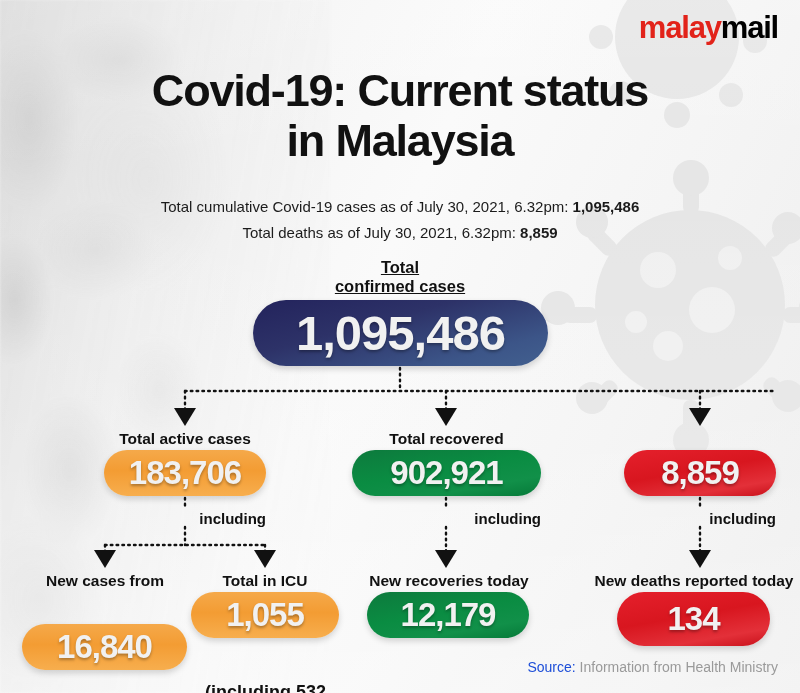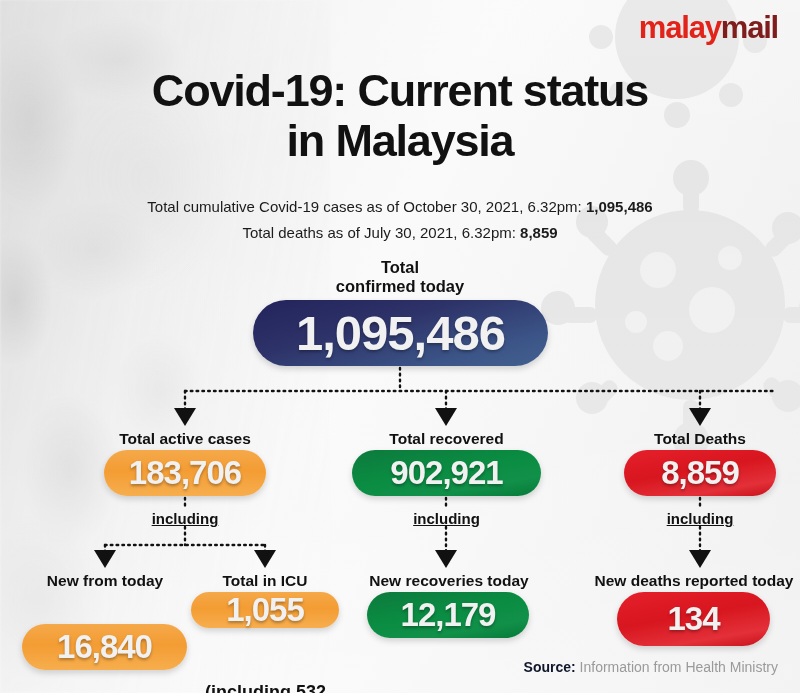--- a/index.html
+++ b/index.html
@@ -48,21 +48,21 @@
   
   #content { position:relative; width:800px; height:693px; }
 
   
   #logo {
     position:absolute; right:22px; top:12px;
     font-size:31px; font-weight:bold; letter-spacing:-1.2px;
     line-height:1;
   }
   #logo .m1 { color:#e2231a; }
-  #logo .m2 { color:#7f1d1d; }
+  #logo .m2 { color:#000000; }
 
   
   #headline {
     position:absolute; left:0; top:66px; width:800px;
     text-align:center;
     font-size:45px; font-weight:bold; color:#111;
     line-height:1.12; letter-spacing:-1.2px;
   }
   #headline .l2 { display:block; }
 
@@ -73,21 +73,21 @@
   }
   #sub1 { top:198px; }
   #sub2 { top:224px; }
   .subline b { font-weight:bold; }
 
   
   .caplabel {
     position:absolute; text-align:center;
     font-size:15.5px; font-weight:bold; color:#111; line-height:1.15;
   }
-  #cap-total { top:258px; left:280px; width:240px; font-size:16.5px; }
+  #cap-total { top:258px; left:280px; width:240px; font-size:16.5px;text-decoration:underline; }
 
   
   .pill {
     position:absolute;
     display:flex; align-items:center; justify-content:center;
     border-radius:999px;
     color:#f1f1f1; font-weight:bold;
     text-shadow:0 2px 3px rgba(0,0,0,.30);
     box-shadow:0 3px 6px rgba(0,0,0,.16);
     letter-spacing:-1px;
@@ -97,33 +97,33 @@
   .pill.green  { background:linear-gradient(170deg,#0d7a3d 0%,#0a8c42 45%,#119049 75%,#067a39 100%); }
   .pill.red    { background:linear-gradient(170deg,#e5202c 0%,#d8161f 45%,#e33039 78%,#c8101a 100%); }
 
   #pill-total   { left:253px; top:300px;  width:295px; height:66px; font-size:49px; }
 
   #pill-active  { left:104px; top:450px;  width:162px; height:46px; font-size:33px; }
   #pill-recov   { left:352px; top:450px;  width:189px; height:46px; font-size:33px; }
   #pill-deaths  { left:624px; top:450px;  width:152px; height:46px; font-size:33px; }
 
   #pill-newcase { left:22px;  top:592px;  width:165px; height:46px; font-size:33px;margin-top:32px; }
-  #pill-icu     { left:191px; top:592px;  width:148px; height:36px; font-size:33px; }
+  #pill-icu     { left:191px; top:592px;  width:148px; height:46px; font-size:33px; }
   #pill-newrec  { left:367px; top:592px;  width:162px; height:46px; font-size:33px; }
   #pill-newdth  { left:617px; top:592px;  width:153px; height:54px; font-size:33px; }
 
   
   #cap-active  { top:430px; left:104px; width:162px; }
   #cap-recov   { top:430px; left:352px; width:189px; }
   #cap-deaths  { top:430px; left:624px; width:152px; }
 
   
   .including {
-    position:absolute; text-align:center;
-    font-size:15px; font-weight:bold; color:#111;text-decoration:underline;
+    position:absolute; text-align:right;
+    font-size:15px; font-weight:bold; color:#111;
   }
   #inc-1 { top:510px; left:104px; width:162px; }
   #inc-2 { top:510px; left:352px; width:189px; }
   #inc-3 { top:510px; left:624px; width:152px; }
 
   
   #cap-newcase { top:572px; left:10px;  width:190px; }
   #cap-icu     { top:572px; left:185px; width:160px; }
   #cap-newrec  { top:572px; left:355px; width:188px; }
   #cap-newdth  { top:572px; left:580px; width:228px; }
@@ -134,21 +134,21 @@
     text-align:center; font-size:18px; font-weight:bold; color:#111;
     line-height:1.25;
     margin-top:36px;
   }
 
   
   #source {
     position:absolute; right:22px; bottom:18px;
     font-size:14px; color:#9a9a9a;
   }
-  #source b { color:#0f172a; font-weight:bold; }
+  #source b { color:#1d4ed8; font-weight:normal; }
 
   
   #connectors { position:absolute; inset:0; width:800px; height:693px; pointer-events:none; }
   .dline { stroke:#111; stroke-width:2.4; stroke-dasharray:1.6 4.2; stroke-linecap:round; fill:none; }
   .ahead { fill:#111; }
 </style>
 </head>
 <body>
 
 <div id="bg-base"></div>
@@ -202,45 +202,44 @@
   <div id="logo">
     <span class="m1">malay</span><span class="m2">mail</span>
   </div>
 
   <h1 id="headline">
     <span>Covid-19: Current status</span>
     <span class="l2">in Malaysia</span>
   </h1>
 
   <div id="sub1" class="subline">
-    <span>Total cumulative Covid-19 cases as of October 30, 2021, 6.32pm: </span><b>1,095,486</b>
+    <span>Total cumulative Covid-19 cases as of July 30, 2021, 6.32pm: </span><b>1,095,486</b>
   </div>
   <div id="sub2" class="subline">
     <span>Total deaths as of July 30, 2021, 6.32pm: </span><b>8,859</b>
   </div>
 
   <div id="cap-total" class="caplabel">
     <span>Total</span><br>
-    <span>confirmed today</span>
+    <span>confirmed cases</span>
   </div>
   <div id="pill-total" class="pill navy">1,095,486</div>
 
   <div id="cap-active" class="caplabel">Total active cases</div>
   <div id="pill-active" class="pill orange">183,706</div>
   <div id="inc-1" class="including">including</div>
 
   <div id="cap-recov" class="caplabel">Total recovered</div>
   <div id="pill-recov" class="pill green">902,921</div>
   <div id="inc-2" class="including">including</div>
 
-  <div id="cap-deaths" class="caplabel">Total Deaths</div>
   <div id="pill-deaths" class="pill red">8,859</div>
   <div id="inc-3" class="including">including</div>
 
-  <div id="cap-newcase" class="caplabel">New from today</div>
+  <div id="cap-newcase" class="caplabel">New cases from</div>
   <div id="pill-newcase" class="pill orange">16,840</div>
 
   <div id="cap-icu" class="caplabel">Total in ICU</div>
   <div id="pill-icu" class="pill orange">1,055</div>
   <div id="icu-note">(including 532 needing respiratory support)</div>
 
   <div id="cap-newrec" class="caplabel">New recoveries today</div>
   <div id="pill-newrec" class="pill green">12,179</div>
 
   <div id="cap-newdth" class="caplabel">New deaths reported today</div>

